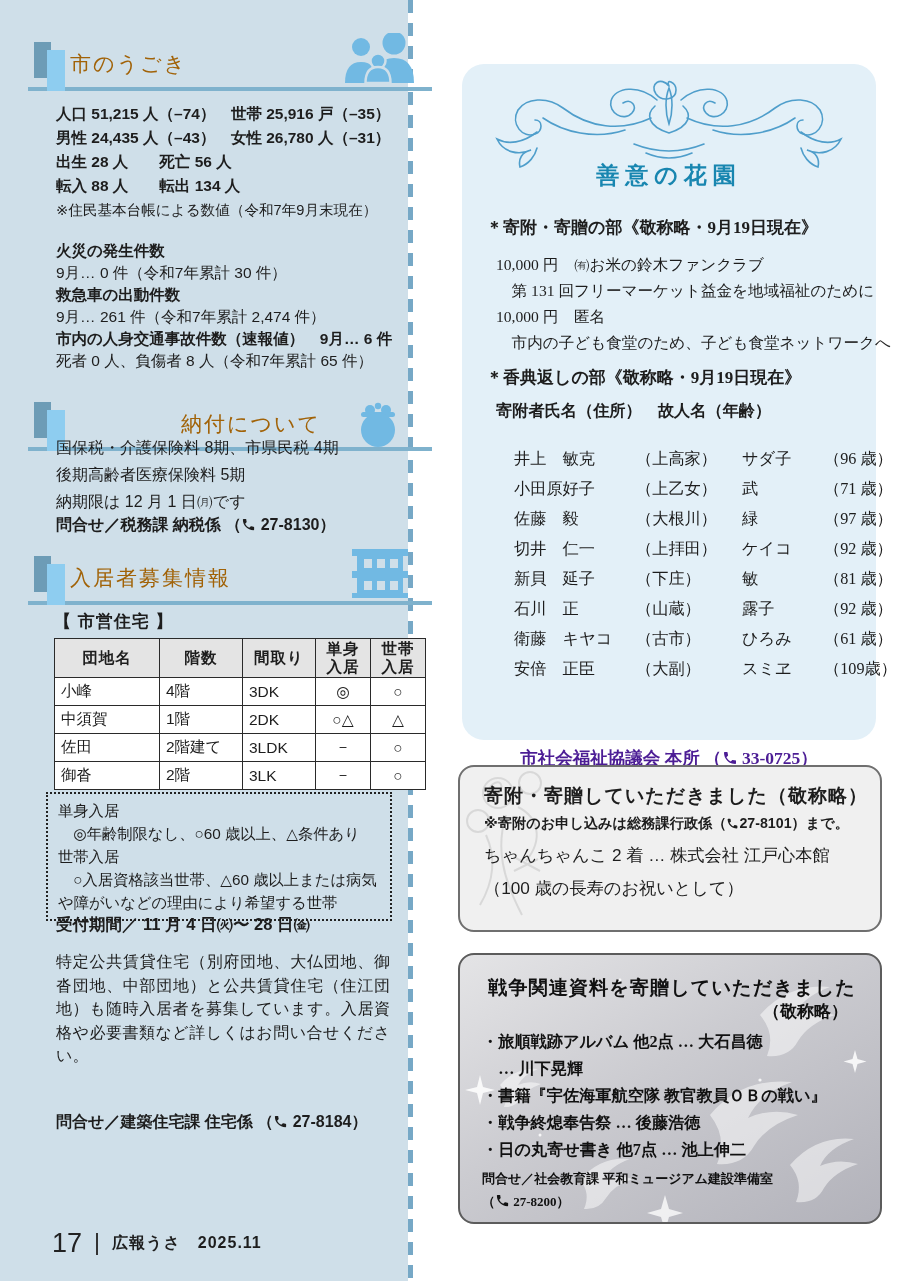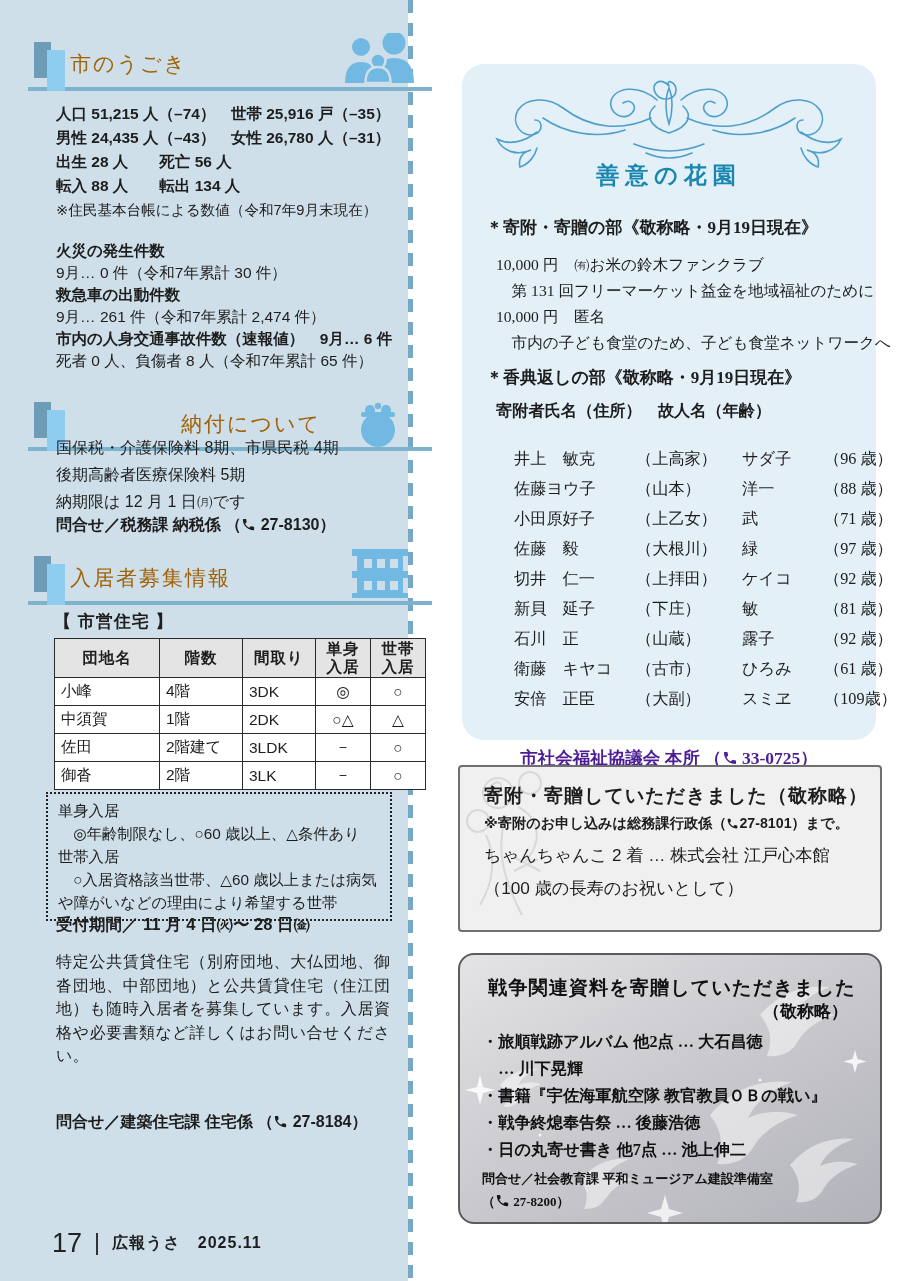--- a/index.html
+++ b/index.html
@@ -49,21 +49,21 @@
   .g-line{font-size:15.6px;line-height:26px;white-space:nowrap;}
   .list-head{position:absolute;left:34px;font-size:16.2px;font-weight:700;white-space:nowrap;}
   .mem-rows{position:absolute;left:34px;top:380px;width:356px;margin-left:18px;}
   .mem-row{display:grid;grid-template-columns:122px 106px 82px auto;height:30px;align-items:center;
            font-size:16.2px;white-space:nowrap;}
   .garden-contact{position:absolute;left:462px;top:746px;width:414px;text-align:center;
                   color:#4c1d95;font-size:17.5px;font-weight:600;}
   .garden-contact .ph{width:16px;height:16px;}
   
   .gift-box{position:absolute;left:458px;top:765px;width:420px;height:163px;background:#f0f0f0;
-            border:2px solid #6f6f6f;border-radius:4px;overflow:hidden;}
+            border:2px solid #6f6f6f;border-radius:16px;overflow:hidden;}
   .gift-deco{position:absolute;left:-4px;top:-6px;opacity:.6;}
   .gift-inner{position:relative;padding:16px 16px 0 24px;}
   .gift-title{font-size:19px;font-weight:700;letter-spacing:1px;white-space:nowrap;}
   .gift-note{margin-top:5px;font-size:14.2px;font-weight:700;white-space:nowrap;}
   .gift-note .ph{width:13px;height:13px;}
   .gift-line{margin-top:8px;font-size:17.2px;line-height:25px;white-space:nowrap;}
   .gift-line.first{margin-top:10px;}
   
   .war-box{position:absolute;left:458px;top:953px;width:420px;height:267px;
            background:linear-gradient(150deg,#e4e4e6 0%,#cbcbd0 45%,#b2b2ba 100%);
@@ -259,26 +259,20 @@
 
     <div class="g-head" style="top:302px;">＊香典返しの部《敬称略・9月19日現在》</div>
     <div class="list-head" style="top:336px;">寄附者氏名（住所）　故人名（年齢）</div>
 
     <div class="mem-rows">
       <div class="mem-row">
           <span>井上　敏克</span>
           <span>（上高家）</span>
           <span>サダ子</span>
           <span>（96 歳）</span>
-        </div>
-      <div class="mem-row">
-          <span>佐藤ヨウ子</span>
-          <span>（山本）</span>
-          <span>洋一</span>
-          <span>（88 歳）</span>
         </div>
       <div class="mem-row">
           <span>小田原好子</span>
           <span>（上乙女）</span>
           <span>武</span>
           <span>（71 歳）</span>
         </div>
       <div class="mem-row">
           <span>佐藤　毅</span>
           <span>（大根川）</span>

